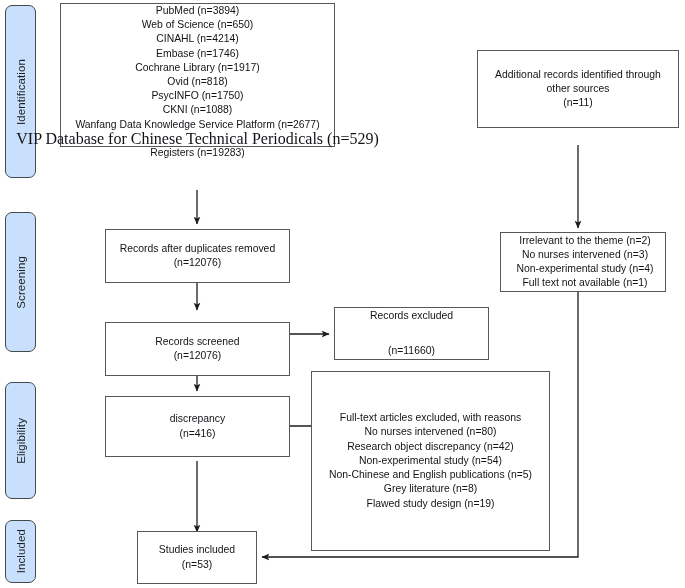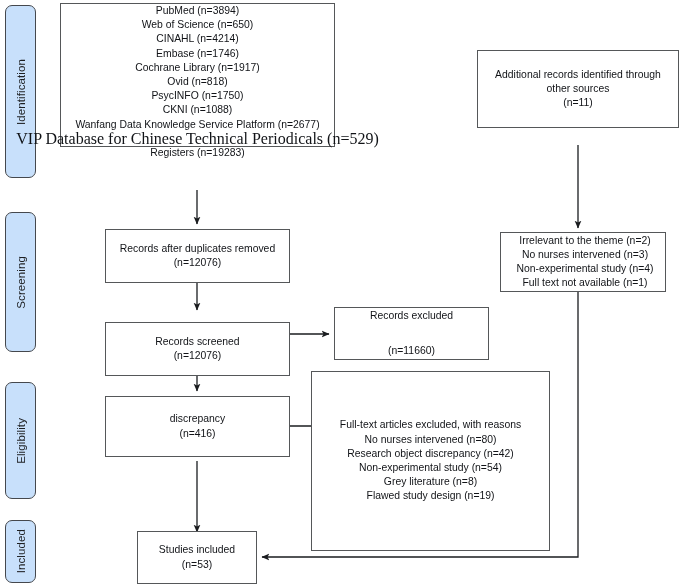--- a/index.html
+++ b/index.html
@@ -163,20 +163,21 @@
   <div class="node" style="left:105px; top:396px; width:185px; height:61px;">
     <span class="ln">discrepancy</span>
     <span class="ln">(n=416)</span>
   </div>
 
   <div class="node" style="left:311px; top:371px; width:239px; height:180px;">
     <span class="ln">Full-text articles excluded, with reasons</span>
     <span class="ln">No nurses intervened (n=80)</span>
     <span class="ln">Research object discrepancy (n=42)</span>
     <span class="ln">Non-experimental study (n=54)</span>
+    <span class="ln">Non-Chinese and English publications (n=5)</span>
     <span class="ln">Grey literature (n=8)</span>
     <span class="ln">Flawed study design  (n=19)</span>
   </div>
 
   <div class="node" style="left:137px; top:531px; width:120px; height:53px;">
     <span class="ln">Studies included</span>
     <span class="ln">(n=53)</span>
   </div>
 
 </div>

